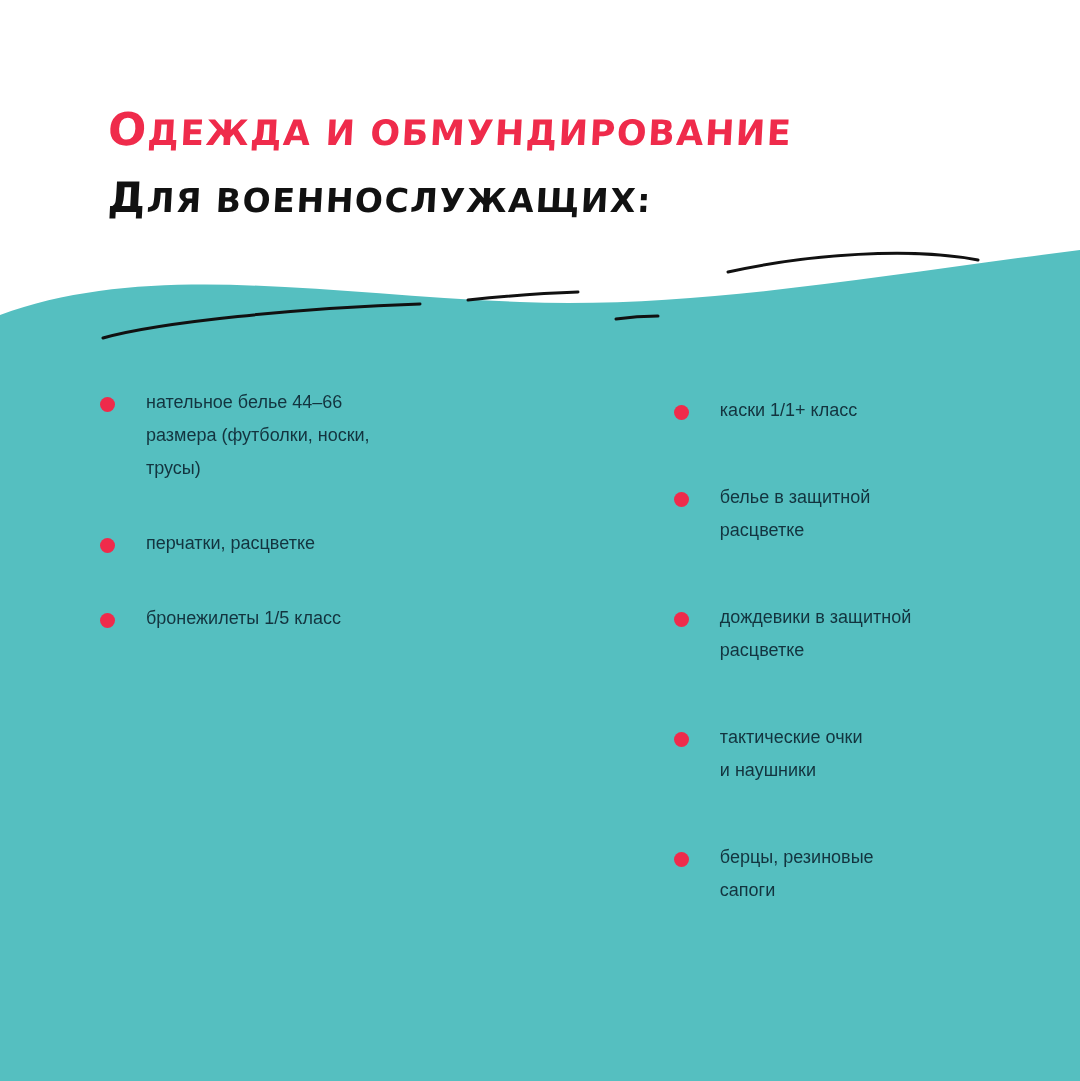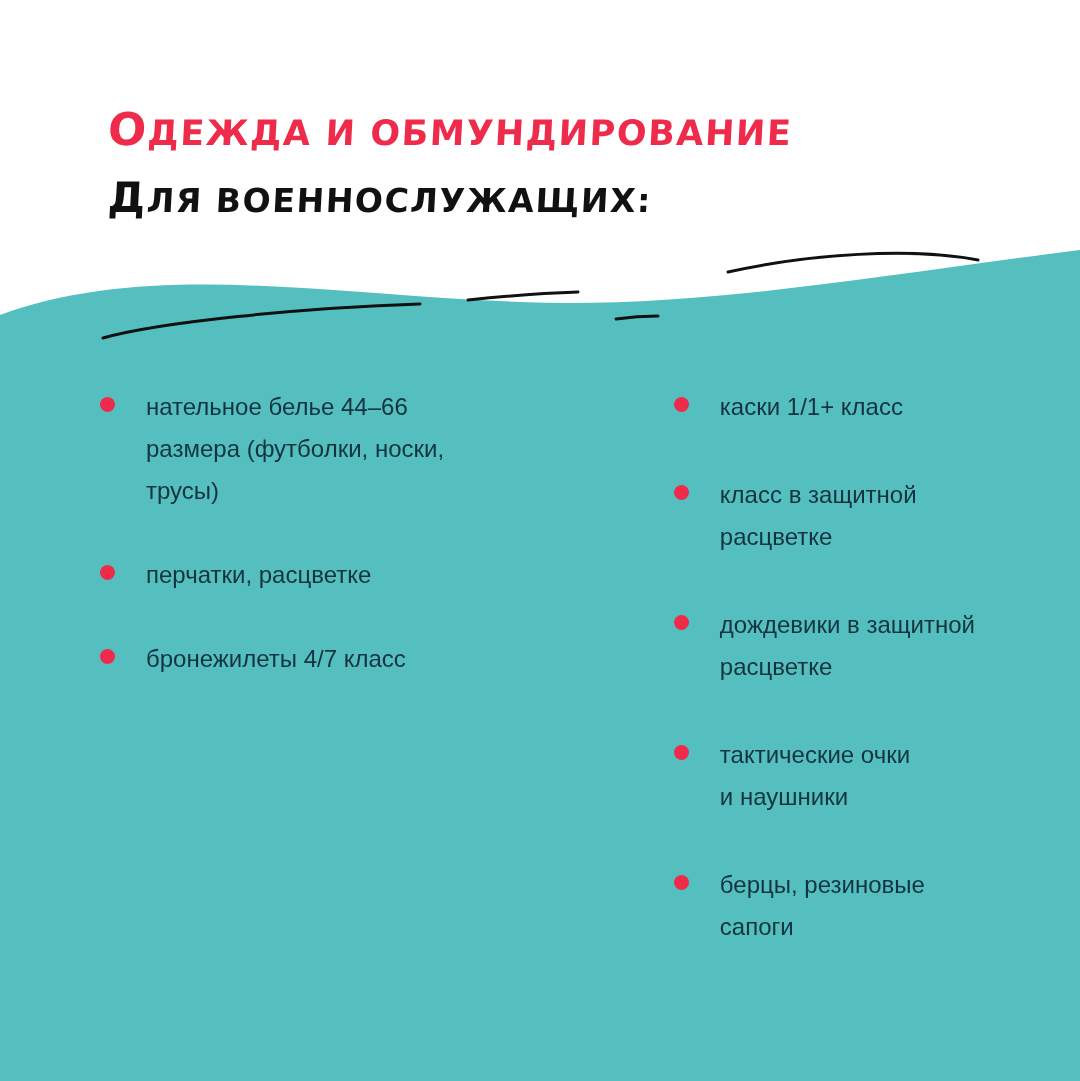--- a/index.html
+++ b/index.html
@@ -117,26 +117,26 @@
     height: 15px;
     border-radius: 50%;
     background: #ef2b4b;
     flex: 0 0 auto;
     margin-top: 11px;
   }
   .item-text {
     margin-left: 31px;
     color: #13343f;
     font-family: "Liberation Sans", sans-serif;
-    font-size: 24px;
-    line-height: 42px;
+    font-size: 18px;
+    line-height: 33px;
     white-space: pre-line;
   }
   #column-left .list-item { margin-bottom: 42px; }
-  #column-right .list-item { margin-bottom: 46px; }
+  #column-right .list-item { margin-bottom: 46px; margin-top: 8px; }
 </style>
 </head>
 <body>
 
 <div id="poster">
 
   <div id="wave">
     <svg width="1080" height="841" viewBox="0 0 1080 841" xmlns="http://www.w3.org/2000/svg">
       <path d="M0,75 C150,20 330,55 520,62 C700,69 880,35 1080,10 L1080,841 L0,841 Z" fill="#55bfc0"></path>
     </svg>
@@ -168,32 +168,32 @@
         <span class="item-text">нательное белье 44–66
 размера (футболки, носки,
 трусы)</span>
       </div>
       <div class="list-item">
         <span class="bullet"></span>
         <span class="item-text">перчатки, расцветке</span>
       </div>
       <div class="list-item">
         <span class="bullet"></span>
-        <span class="item-text">бронежилеты 4/7 класс</span>
+        <span class="item-text">бронежилеты 1/5 класс</span>
       </div>
     </div>
 
     <div class="column" id="column-right">
       <div class="list-item">
         <span class="bullet"></span>
         <span class="item-text">каски 1/1+ класс</span>
       </div>
       <div class="list-item">
         <span class="bullet"></span>
-        <span class="item-text">класс в защитной
+        <span class="item-text">белье в защитной
 расцветке</span>
       </div>
       <div class="list-item">
         <span class="bullet"></span>
         <span class="item-text">дождевики в защитной
 расцветке</span>
       </div>
       <div class="list-item">
         <span class="bullet"></span>
         <span class="item-text">тактические очки

